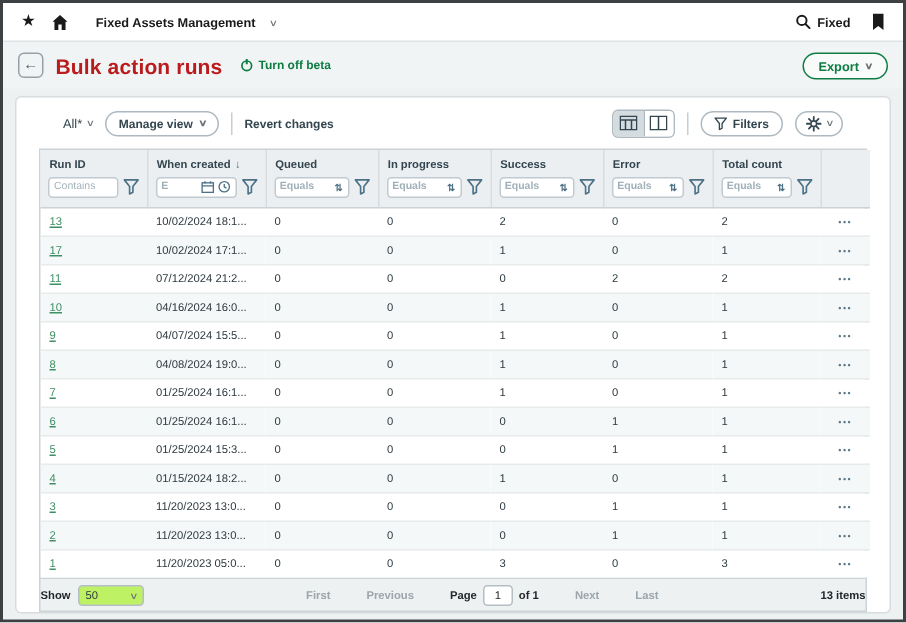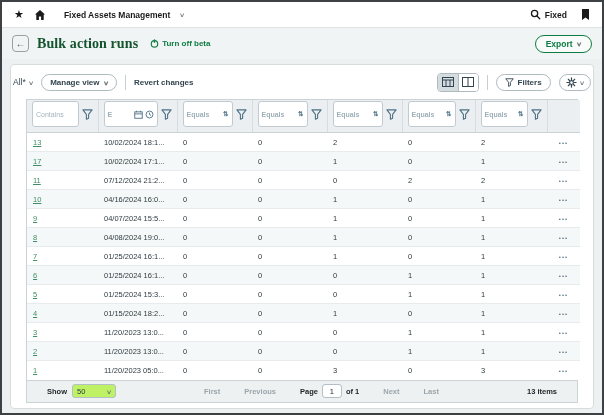--- a/index.html
+++ b/index.html
@@ -22,34 +22,34 @@
   
   .page-header {
     height: 31px; background: #f1f4f5; display: flex; align-items: center;
     padding: 0 10px; gap: 8px;
   }
   .back-btn {
     width: 17px; height: 17px; border: 1px solid #97a1a7; border-radius: 4px;
     background: #f1f4f5; color: #49565e; font-size: 10px; line-height: 15px;
     text-align: center; cursor: pointer; flex: 0 0 auto;
   }
-  .page-title { font-size: 14px; font-weight: bold; color: #14532d; letter-spacing: 0.1px; font-family: Liberation Serif, serif; }
+  .page-title { font-size: 14px; font-weight: bold; color: #b91c1c; letter-spacing: 0.1px; }
   .beta-toggle { display: flex; align-items: center; gap: 3px; margin-left: 4px; cursor: pointer; }
   .beta-label { font-size: 8px; color: #0e7c43; font-weight: 600; }
   .export-btn {
     margin-left: auto; border: 1px solid #0e7c43; border-radius: 10px;
     background: #f8fbf9; color: #0e7c43; font-size: 8.5px; font-weight: bold;
     padding: 3px 10px; display: flex; align-items: center; gap: 4px; cursor: pointer;
   }
   
   .card {
     margin: 5px 8px 0; background: #fff; border: 1px solid #d7dcdf;
     border-radius: 4px; height: 345px;
   }
-  .toolbar { height: 34px; display: flex; align-items: center; padding: 0 2px; gap: 8px; }
+  .toolbar { height: 34px; display: flex; align-items: center; padding: 0 31px; gap: 8px; }
   .all-selector { display: flex; align-items: center; gap: 3px; font-size: 8.5px; color: #33454f; cursor: pointer; }
   .btn-outline {
     border: 1px solid #aeb9c0; border-radius: 10px; background: #fff;
     color: #33454f; font-size: 8px; font-weight: 600; padding: 3px 8px;
     display: flex; align-items: center; gap: 4px; cursor: pointer;
   }
   .v-divider { width: 1px; height: 15px; background: #c7cdd1; }
   .revert-link { font-size: 8px; font-weight: 600; color: #33454f; cursor: pointer; }
   .toolbar-right { margin-left: auto; display: flex; align-items: center; gap: 8px; }
   .view-toggle { display: flex; border: 1px solid #aeb9c0; border-radius: 4px; overflow: hidden; }
@@ -64,21 +64,21 @@
   
   .table-wrap { margin: 0 15px; border: 1px solid #cbd3d7; }
   table { width: 100%; border-collapse: collapse; table-layout: fixed; }
   thead th { background: #ebeff1; border-right: 1px solid #d6dcdf; text-align: left; }
   thead th:last-child { border-right: none; }
   tr.label-row th { font-size: 7.5px; font-weight: bold; color: #33454f; padding: 4px 6px 1px; height: 16px; }
   tr.filter-row th { padding: 1px 5px 5px 5px; height: 22px; border-bottom: 1px solid #cbd3d7; }
   .sort-icon { font-size: 7.5px; color: #4d7186; margin-left: 3px; }
   .filter-cell { display: flex; align-items: center; gap: 3px; }
   .filter-box {
-    flex: 1; min-width: 0; height: 26px; background: #fff; border: 1px solid #c0cad0;
+    flex: 1; min-width: 0; height: 14px; background: #fff; border: 1px solid #c0cad0;
     border-radius: 3px; display: flex; align-items: center; padding: 0 3px; gap: 2px;
     overflow: hidden; font-size: 7px; color: #9fb0b9;
   }
   .filter-box input {
     width: 100%; border: none; outline: none; font-size: 7px; font-family: "Liberation Sans", sans-serif;
     color: #33454f; background: transparent; min-width: 0;
   }
   .filter-box input::placeholder { color: #a3b4bd; }
   .select-arrows { font-size: 6.5px; color: #4d7186; margin-left: auto; }
   .funnel { flex: 0 0 auto; cursor: pointer; }
@@ -88,21 +88,21 @@
   }
   tbody tr:first-child td { border-top: none; }
   tbody tr:nth-child(even) { background: #f5f8f8; }
   tbody tr:nth-child(odd) { background: #fff; }
   .run-link { color: #3f8f64; text-decoration: underline; cursor: pointer; }
   td.actions { text-align: center; }
   .row-ellipsis { color: #5a7585; font-size: 6px; letter-spacing: 1px; cursor: pointer; }
   
   .table-footer {
     margin: 0 15px; border: 1px solid #cbd3d7; border-top: none; background: #eef1f2;
-    height: 22px; display: flex; align-items: center; padding: 0 20px; font-size: 7.5px;
+    height: 22px; display: flex; align-items: center; padding: 0 0; font-size: 7.5px;
   }
   .show-label { font-weight: bold; color: #21272b; margin-right: 5px; }
   .page-size-select {
     width: 44px; height: 14px; background: #bef264; border: 1px solid #b4bfc5; border-radius: 3px;
     display: flex; align-items: center; padding: 0 4px; color: #2e3a40; cursor: pointer;
   }
   .page-size-select .chev { margin-left: auto; }
   .pagination { flex: 1; display: flex; align-items: center; justify-content: center; gap: 24px; }
   .nav-disabled { color: #9aa6ac; font-weight: 600; cursor: default; }
   .page-group { display: flex; align-items: center; gap: 4px; }
@@ -227,20 +227,30 @@
           <col style="width:71px">
             <col style="width:79px">
             <col style="width:75px">
             <col style="width:75px">
           <col style="width:75px">
             <col style="width:73px">
             <col style="width:72px">
             <col style="width:33px">
         </colgroup>
         <thead>
+          <tr class="label-row">
+            <th><span>Run ID</span></th>
+            <th><span>When created</span><span class="sort-icon">↓</span></th>
+            <th><span>Queued</span></th>
+            <th><span>In progress</span></th>
+            <th><span>Success</span></th>
+            <th><span>Error</span></th>
+            <th><span>Total count</span></th>
+            <th></th>
+          </tr>
           <tr class="filter-row">
             <th>
               <span class="filter-cell">
                 <span class="filter-box">
                     <input placeholder="Contains" style="">
                   </span>
                 <span class="funnel">
                     <svg width="11" height="11" viewBox="0 0 12 12">
                       <path d="M1 1 H11 L7.2 5.8 V10 L4.8 11.2 V5.8 Z" fill="none" stroke="#4d7186" stroke-width="1.2" stroke-linejoin="round"></path>
                     </svg>

